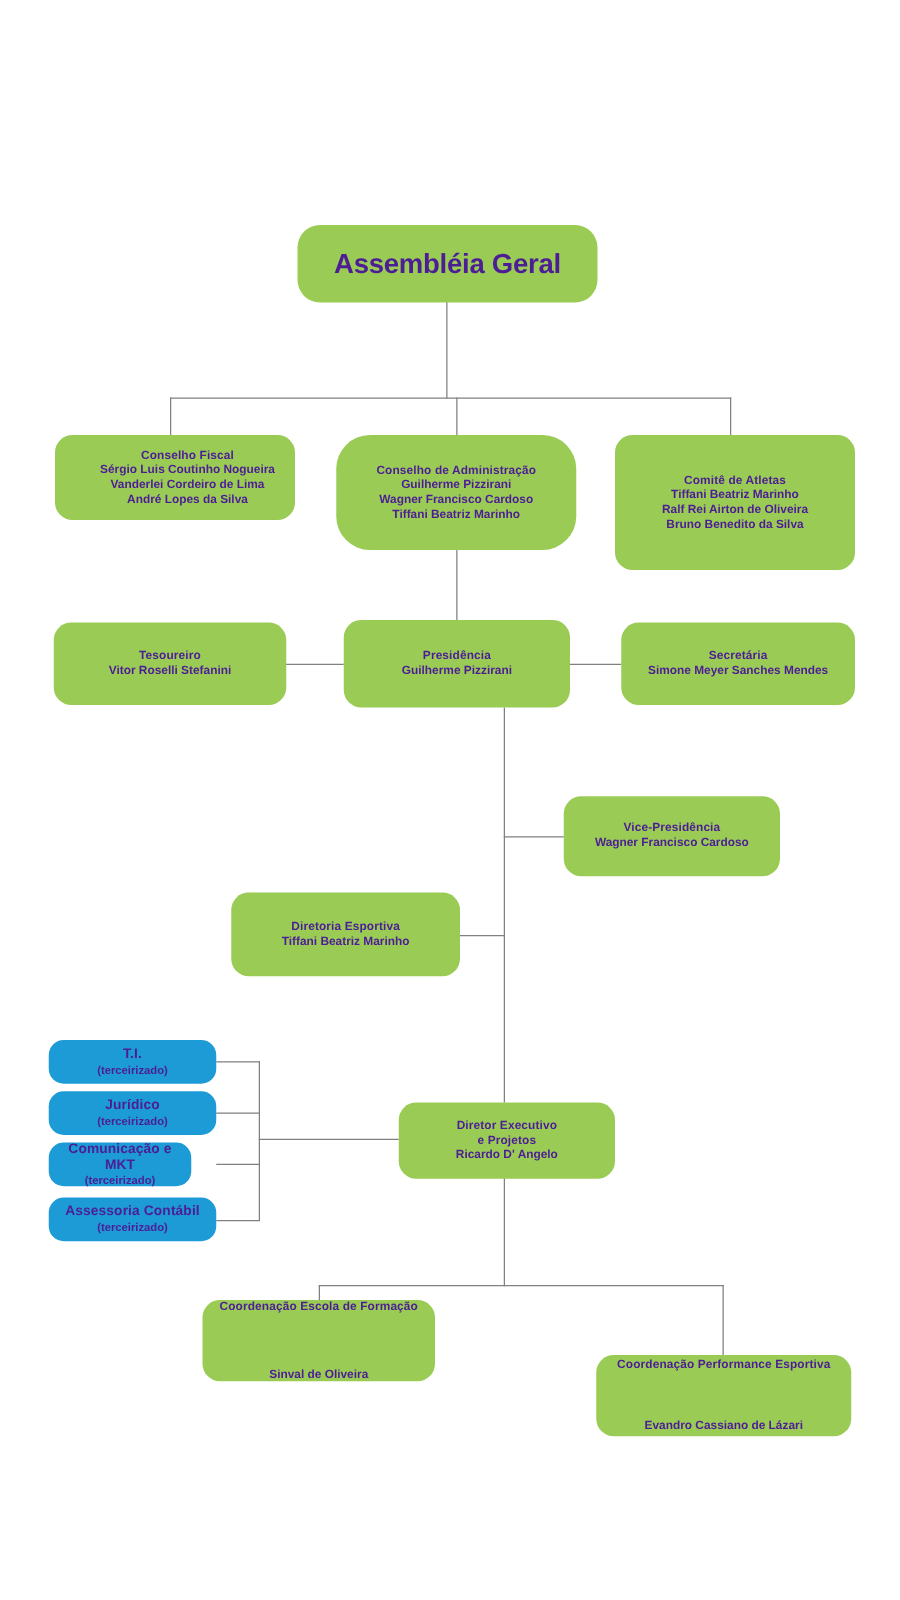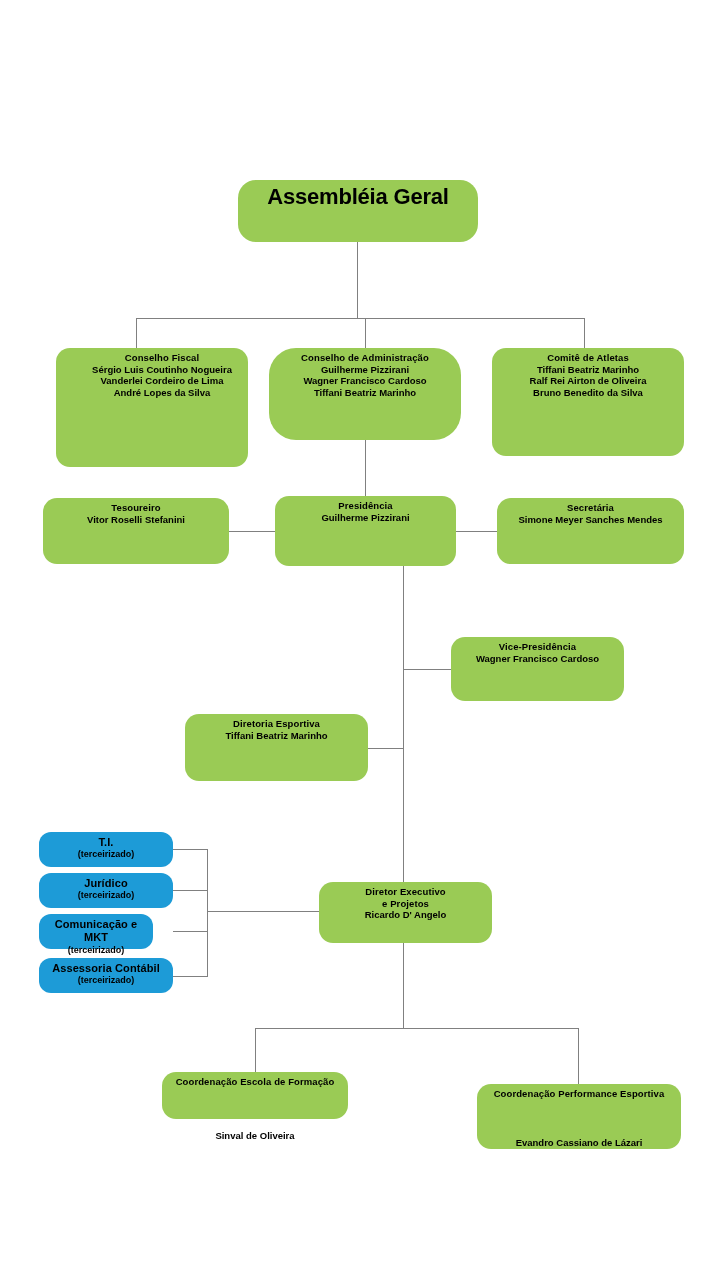--- a/index.html
+++ b/index.html
@@ -29,23 +29,23 @@
   .line.h { height: 1px; }
 
   
   .node {
     position: absolute;
     box-sizing: border-box;
     border-radius: 14px;
     display: flex;
     flex-direction: column;
     align-items: center;
-    justify-content: flex-start;
+    justify-content: center;
     text-align: center;
-    color: #000000;
+    color: #4c1d95;
     line-height: 1.22;
     padding: 4px 6px;
     z-index: 3;
   }
   .node.green { background: #9ACB55; }
   .node.blue  { background: #1D9BD7; border-radius: 12px; }
 
   .node .title {
     font-weight: bold;
     font-size: 9.5px;
@@ -100,21 +100,21 @@
 
   <div class="line v" style="left:403px; top:942px; height:87px;"></div>
   <div class="line h" style="left:255px; top:1028px; width:324px;"></div>
   <div class="line v" style="left:255px; top:1028px; height:56px;"></div>
   <div class="line v" style="left:578px; top:1028px; height:56px;"></div>
 
   <div class="node green root" style="left:238px; top:180px; width:240px; height:62px;">
     <div class="title">Assembléia Geral</div>
   </div>
 
-  <div class="node green" style="left:56px; top:348px; width:192px; height:119px;padding-left:26px;">
+  <div class="node green" style="left:44px; top:348px; width:192px; height:68px;padding-left:26px;">
     <div class="title">Conselho Fiscal</div>
     <div class="person">Sérgio Luis Coutinho Nogueira</div>
     <div class="person">Vanderlei Cordeiro de Lima</div>
     <div class="person">André Lopes da Silva</div>
   </div>
 
   <div class="node green" style="left:269px; top:348px; width:192px; height:92px;border-radius:27px;">
     <div class="title">Conselho de Administração</div>
     <div class="person">Guilherme Pizzirani</div>
     <div class="person">Wagner Francisco Cardoso</div>
@@ -172,21 +172,21 @@
     <div class="title">Assessoria Contábil</div>
     <div class="person">(terceirizado)</div>
   </div>
 
   <div class="node green" style="left:319px; top:882px; width:173px; height:61px;">
     <div class="title">Diretor Executivo</div>
     <div class="title">e Projetos</div>
     <div class="person">Ricardo D' Angelo</div>
   </div>
 
-  <div class="node green" style="left:162px; top:1072px; width:186px; height:47px;gap:42px;">
+  <div class="node green" style="left:162px; top:1040px; width:186px; height:65px;gap:42px;">
     <div class="title">Coordenação Escola de Formação</div>
     <div class="person">Sinval de Oliveira</div>
   </div>
 
   <div class="node green" style="left:477px; top:1084px; width:204px; height:65px;gap:37px;">
     <div class="title">Coordenação Performance Esportiva</div>
     <div class="person">Evandro Cassiano de Lázari</div>
   </div>
 
 </div>

